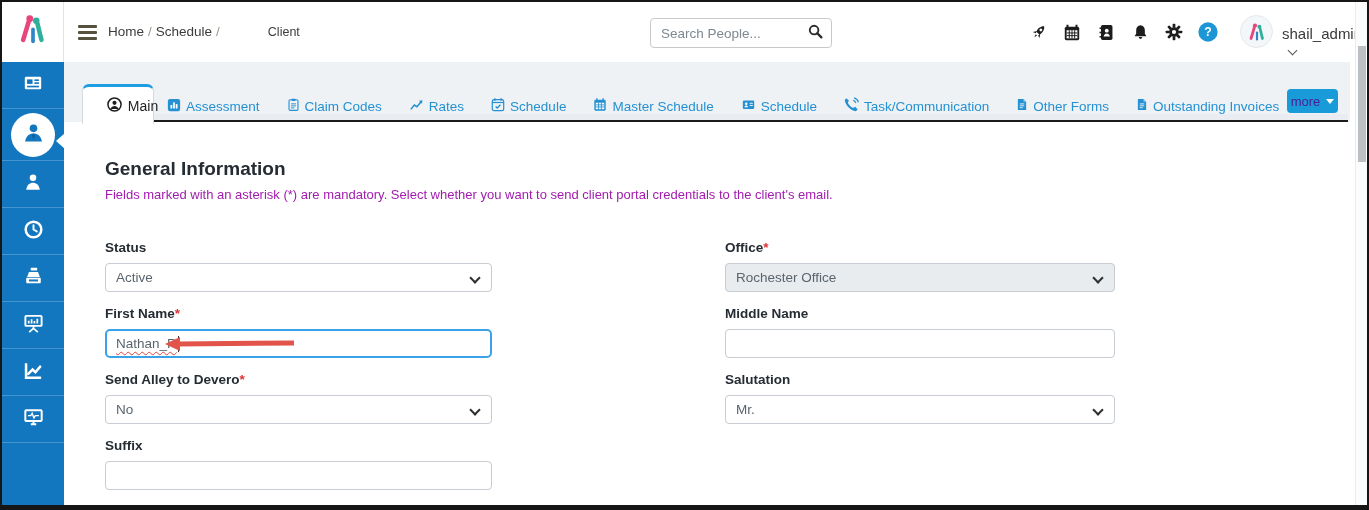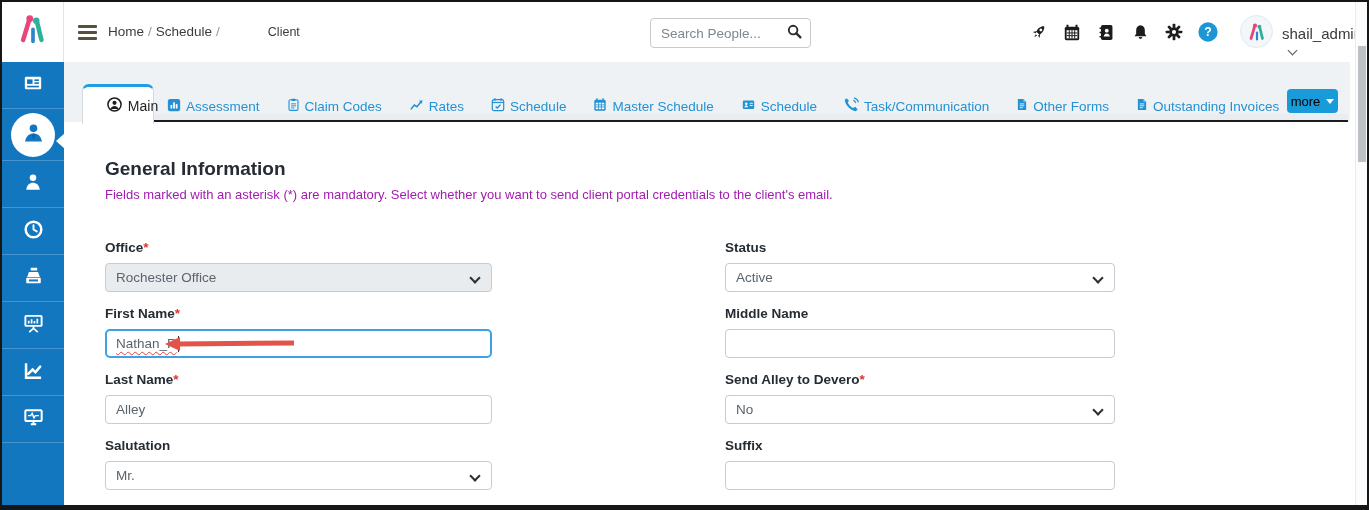--- a/index.html
+++ b/index.html
@@ -10,21 +10,21 @@
 
   
   .header{ position:absolute; left:0; top:0; width:100%; height:60px; background:#fff; }
   .logo-box{ position:absolute; left:0; top:0; width:62px; height:60px;
              display:flex; align-items:center; justify-content:center; border-right:1px solid #e3e3e3; }
   .hamburger{ position:absolute; left:76px; top:23px; width:19px; cursor:pointer; }
   .hamburger span{ display:block; height:2.6px; background:#55513d; margin-bottom:3.4px; border-radius:1px; }
   .breadcrumb{ position:absolute; left:106px; top:22px; font-size:13.5px; color:#3c3c3c; }
   .breadcrumb .sep{ color:#9a9a8a; margin:0 4px; }
   .breadcrumb .last{ font-size:12.5px;margin-left:44px; }
-  .searchbox{ position:absolute; left:648px; top:16px; width:161px; height:30px;
+  .searchbox{ position:absolute; left:648px; top:16px; width:182px; height:30px;
               border:1px solid #c9c9c9; border-radius:4px; background:#fff;
               display:flex; align-items:center; padding:0 8px 0 10px; }
   .searchbox input{ border:none; outline:none; flex:1; font-size:13.5px; color:#444; width:100px;
                     font-family:"Liberation Sans", sans-serif; }
   .searchbox input::placeholder{ color:#7d8890; }
   .hdr-icons{ position:absolute; left:1026px; top:0; height:60px; display:flex; align-items:center; gap:14px; }
   .hdr-ic{ width:20px; height:22px; display:flex; align-items:center; justify-content:center; cursor:pointer; }
   .avatar{ position:absolute; left:1238px; top:13px; width:33px; height:33px; border-radius:50%;
            background:#f4f7f9; border:1px solid #e4e9ec; display:flex; align-items:center; justify-content:center; }
   .username{ position:absolute; left:1280px; top:23px; font-size:15px; color:#3a3a3a; cursor:pointer; }
@@ -44,21 +44,21 @@
 
   
   .tabzone{ position:absolute; left:62px; top:60px; width:1286px; height:60px; background:#eef2f5; }
   .tab-main{ position:absolute; left:18px; top:22px; width:72px; height:40px; background:#fff;
              border:1px solid #d5dade; border-bottom:none; border-top:3px solid #1e9de2;
              border-radius:7px 7px 0 0; display:flex; align-items:center; justify-content:center;
              gap:6px; font-size:14px; color:#1f1f1f; cursor:pointer; z-index:3;padding-left:29px; }
   .tab-row{ position:absolute; left:103px; top:22px; height:38px; display:flex; align-items:center; gap:27px; }
   .tab{ display:flex; align-items:center; gap:5px; font-size:13.5px; color:#2591d2; cursor:pointer; white-space:nowrap;margin-top:6px; }
   .more-btn{ position:absolute; left:1223px; top:27px; width:51px; height:24px; background:#189bd8;
-             border:none; border-radius:4px; color:#000000; font-size:13px; cursor:pointer;
+             border:none; border-radius:4px; color:#4c1d95; font-size:13px; cursor:pointer;
              display:flex; align-items:center; justify-content:center; gap:6px;
              font-family:"Liberation Sans", sans-serif; }
   .more-btn .caret{ width:0; height:0; border-left:4.5px solid transparent; border-right:4.5px solid transparent;
                     border-top:5px solid #fff; }
   .clip-strip{ position:absolute; left:150px; top:112px; width:1196px; height:8px;
                background:#e9edf1; border-bottom:2px solid #1b1b1b; z-index:2; }
 
   
   .content{ position:absolute; left:62px; top:120px; width:1296px; height:385px; background:#fff; }
   .gi-title{ position:absolute; left:41px; top:36px; font-size:19px; font-weight:800; color:#262c33; }
@@ -368,31 +368,31 @@
   </div>
   <div class="clip-strip"></div>
 
   <div class="content">
     <div class="gi-title">General Information</div>
     <div class="gi-sub">Fields marked with an asterisk (*) are mandatory. Select whether you want to send client portal credentials to the client's email.</div>
 
     <div class="form-grid">
 
       <div class="field">
+        <label><span>Status</span></label>
+        <div class="sel">
+          <span>Active</span>
+          <span class="chev"></span>
+        </div>
+      </div>
+
+      <div class="field">
         <label><span>Office</span><span class="req">*</span></label>
         <div class="sel disabled">
           <span>Rochester Office</span>
-          <span class="chev"></span>
-        </div>
-      </div>
-
-      <div class="field">
-        <label><span>Status</span></label>
-        <div class="sel">
-          <span>Active</span>
           <span class="chev"></span>
         </div>
       </div>
 
       <div class="field">
         <label><span>First Name</span><span class="req">*</span></label>
         <div class="focus-input">
           <span class="squiggle">Nathan_R</span>
             <span class="caret-bar"></span>
           <span class="arrow-overlay">
@@ -402,24 +402,20 @@
               </svg>
           </span>
         </div>
       </div>
 
       <div class="field">
         <label><span>Middle Name</span></label>
         <input class="tin" type="text" value="" style="">
       </div>
 
-      <div class="field">
-        <label><span>Last Name</span><span class="req">*</span></label>
-        <input class="tin" type="text" value="Alley" style="">
-      </div>
 
       <div class="field">
         <label><span>Send Alley to Devero</span><span class="req">*</span></label>
         <div class="sel">
           <span>No</span>
           <span class="chev"></span>
         </div>
       </div>
 
       <div class="field">

